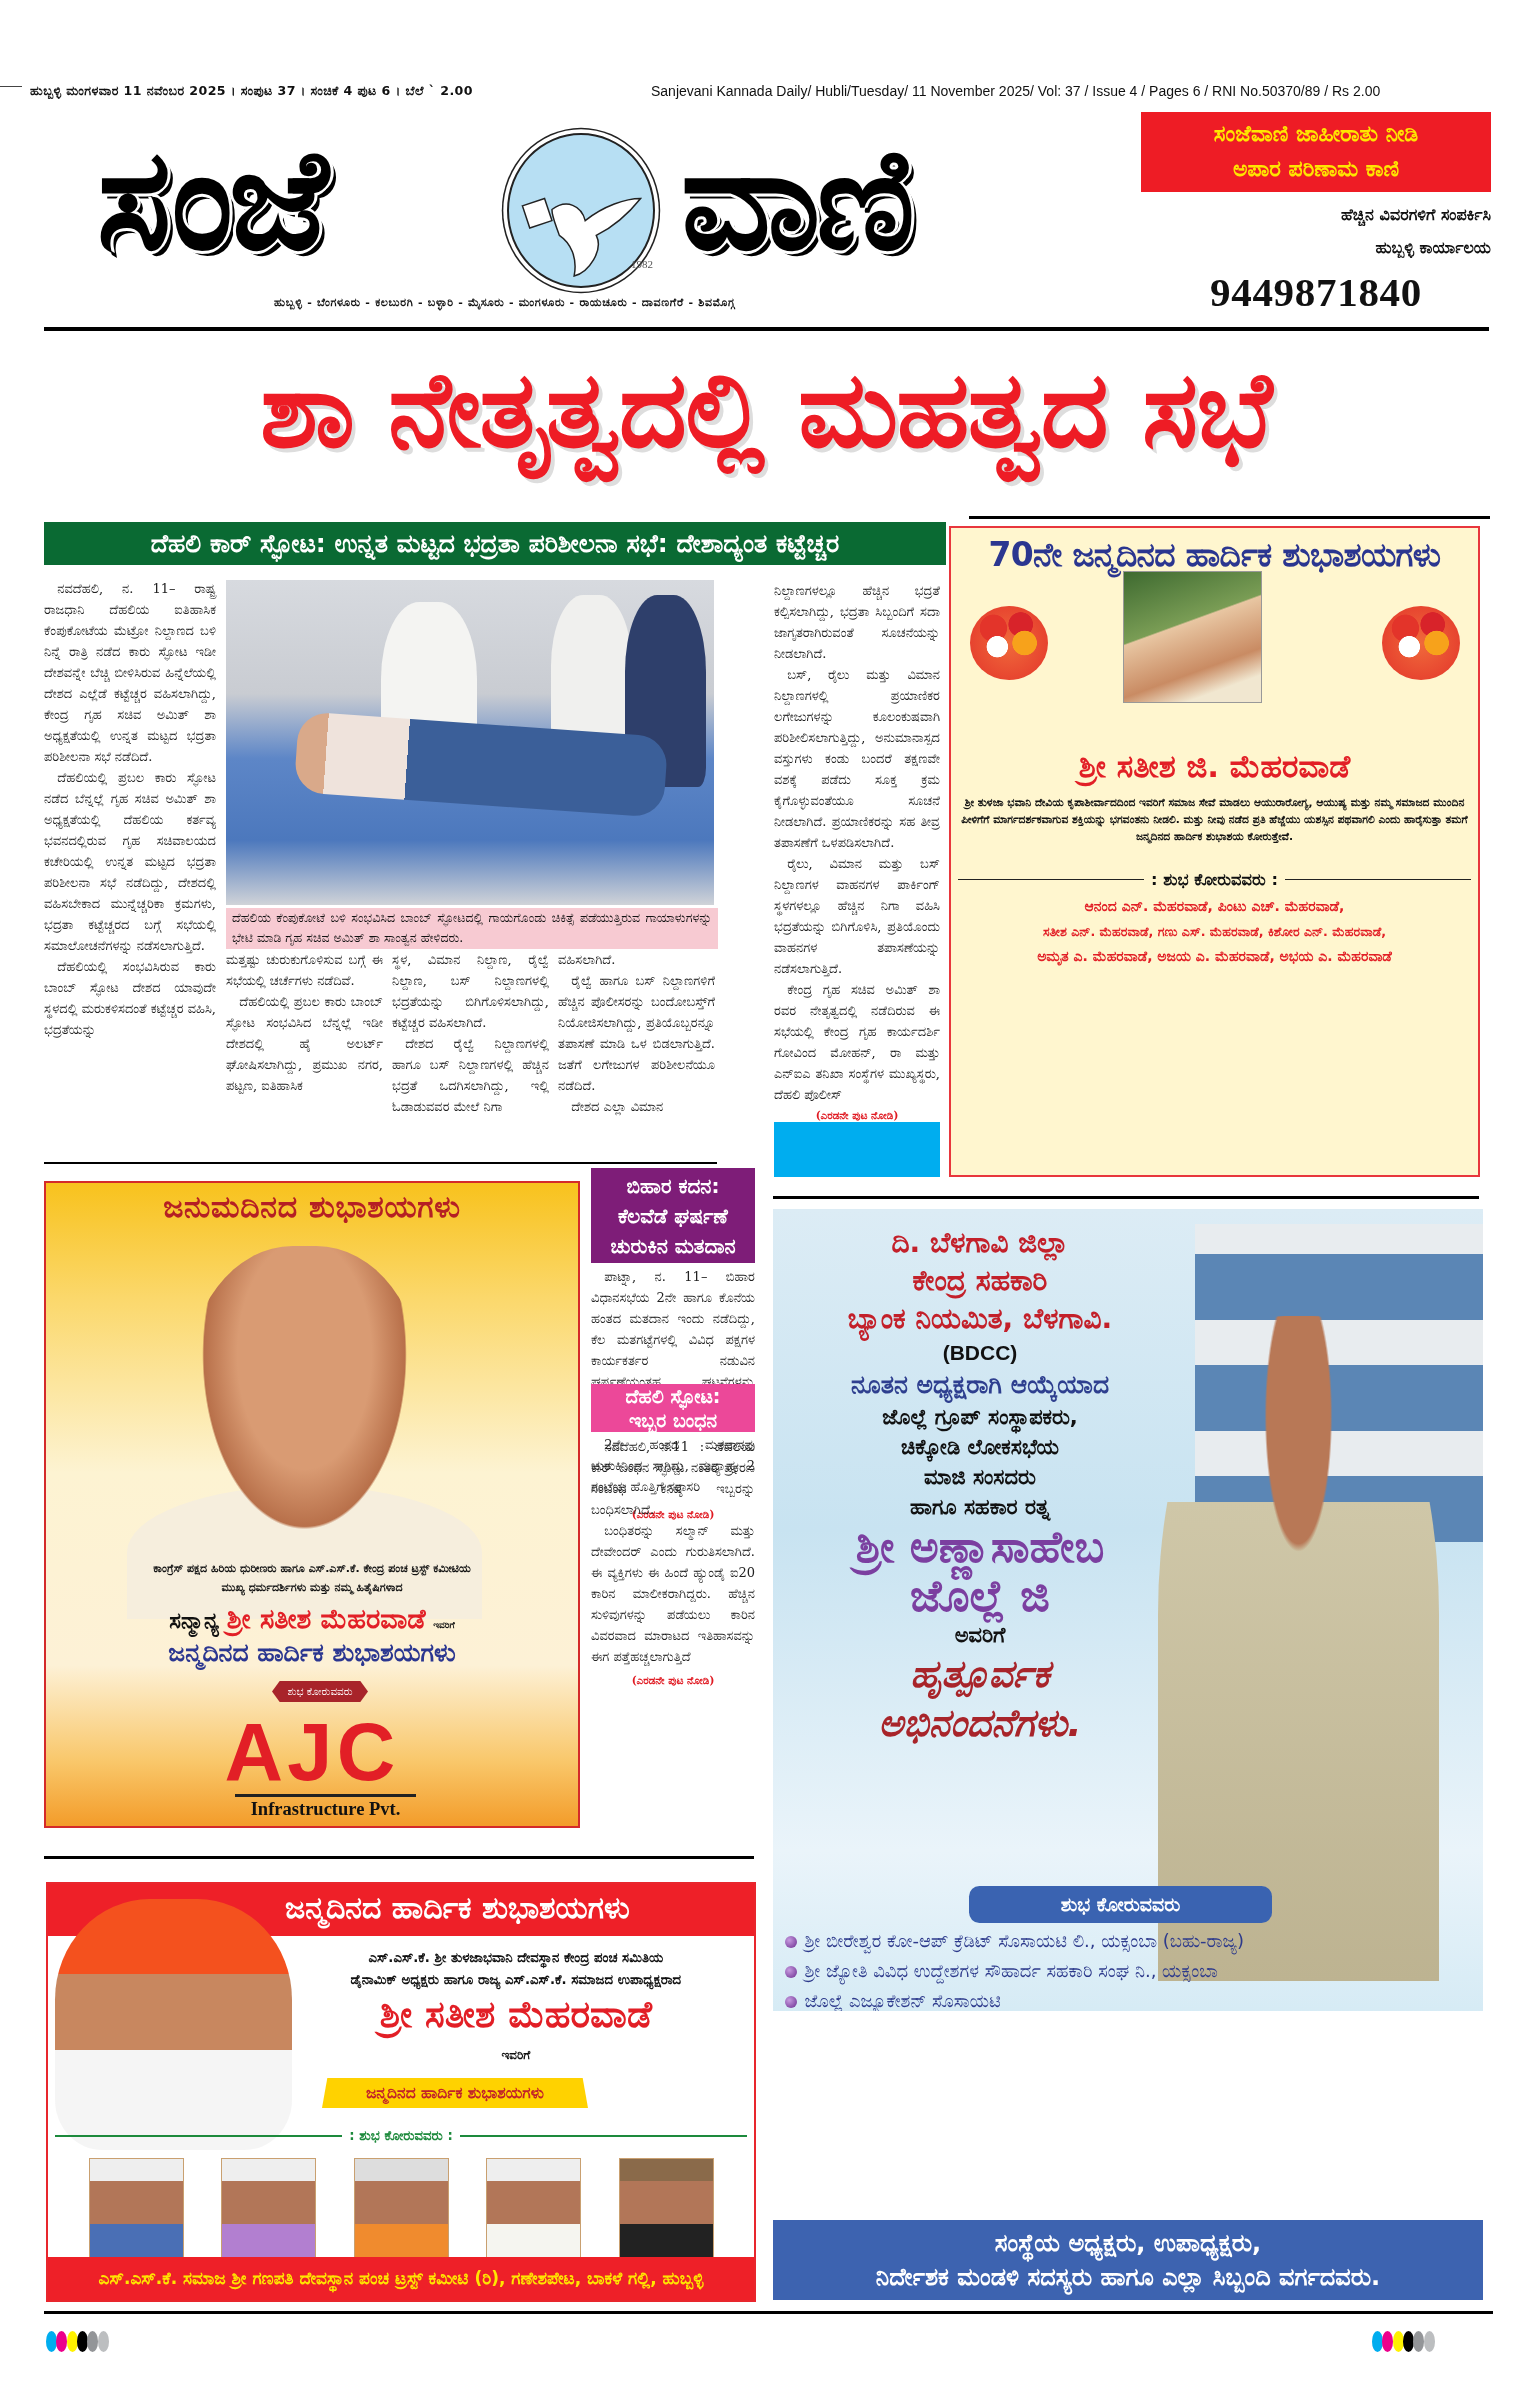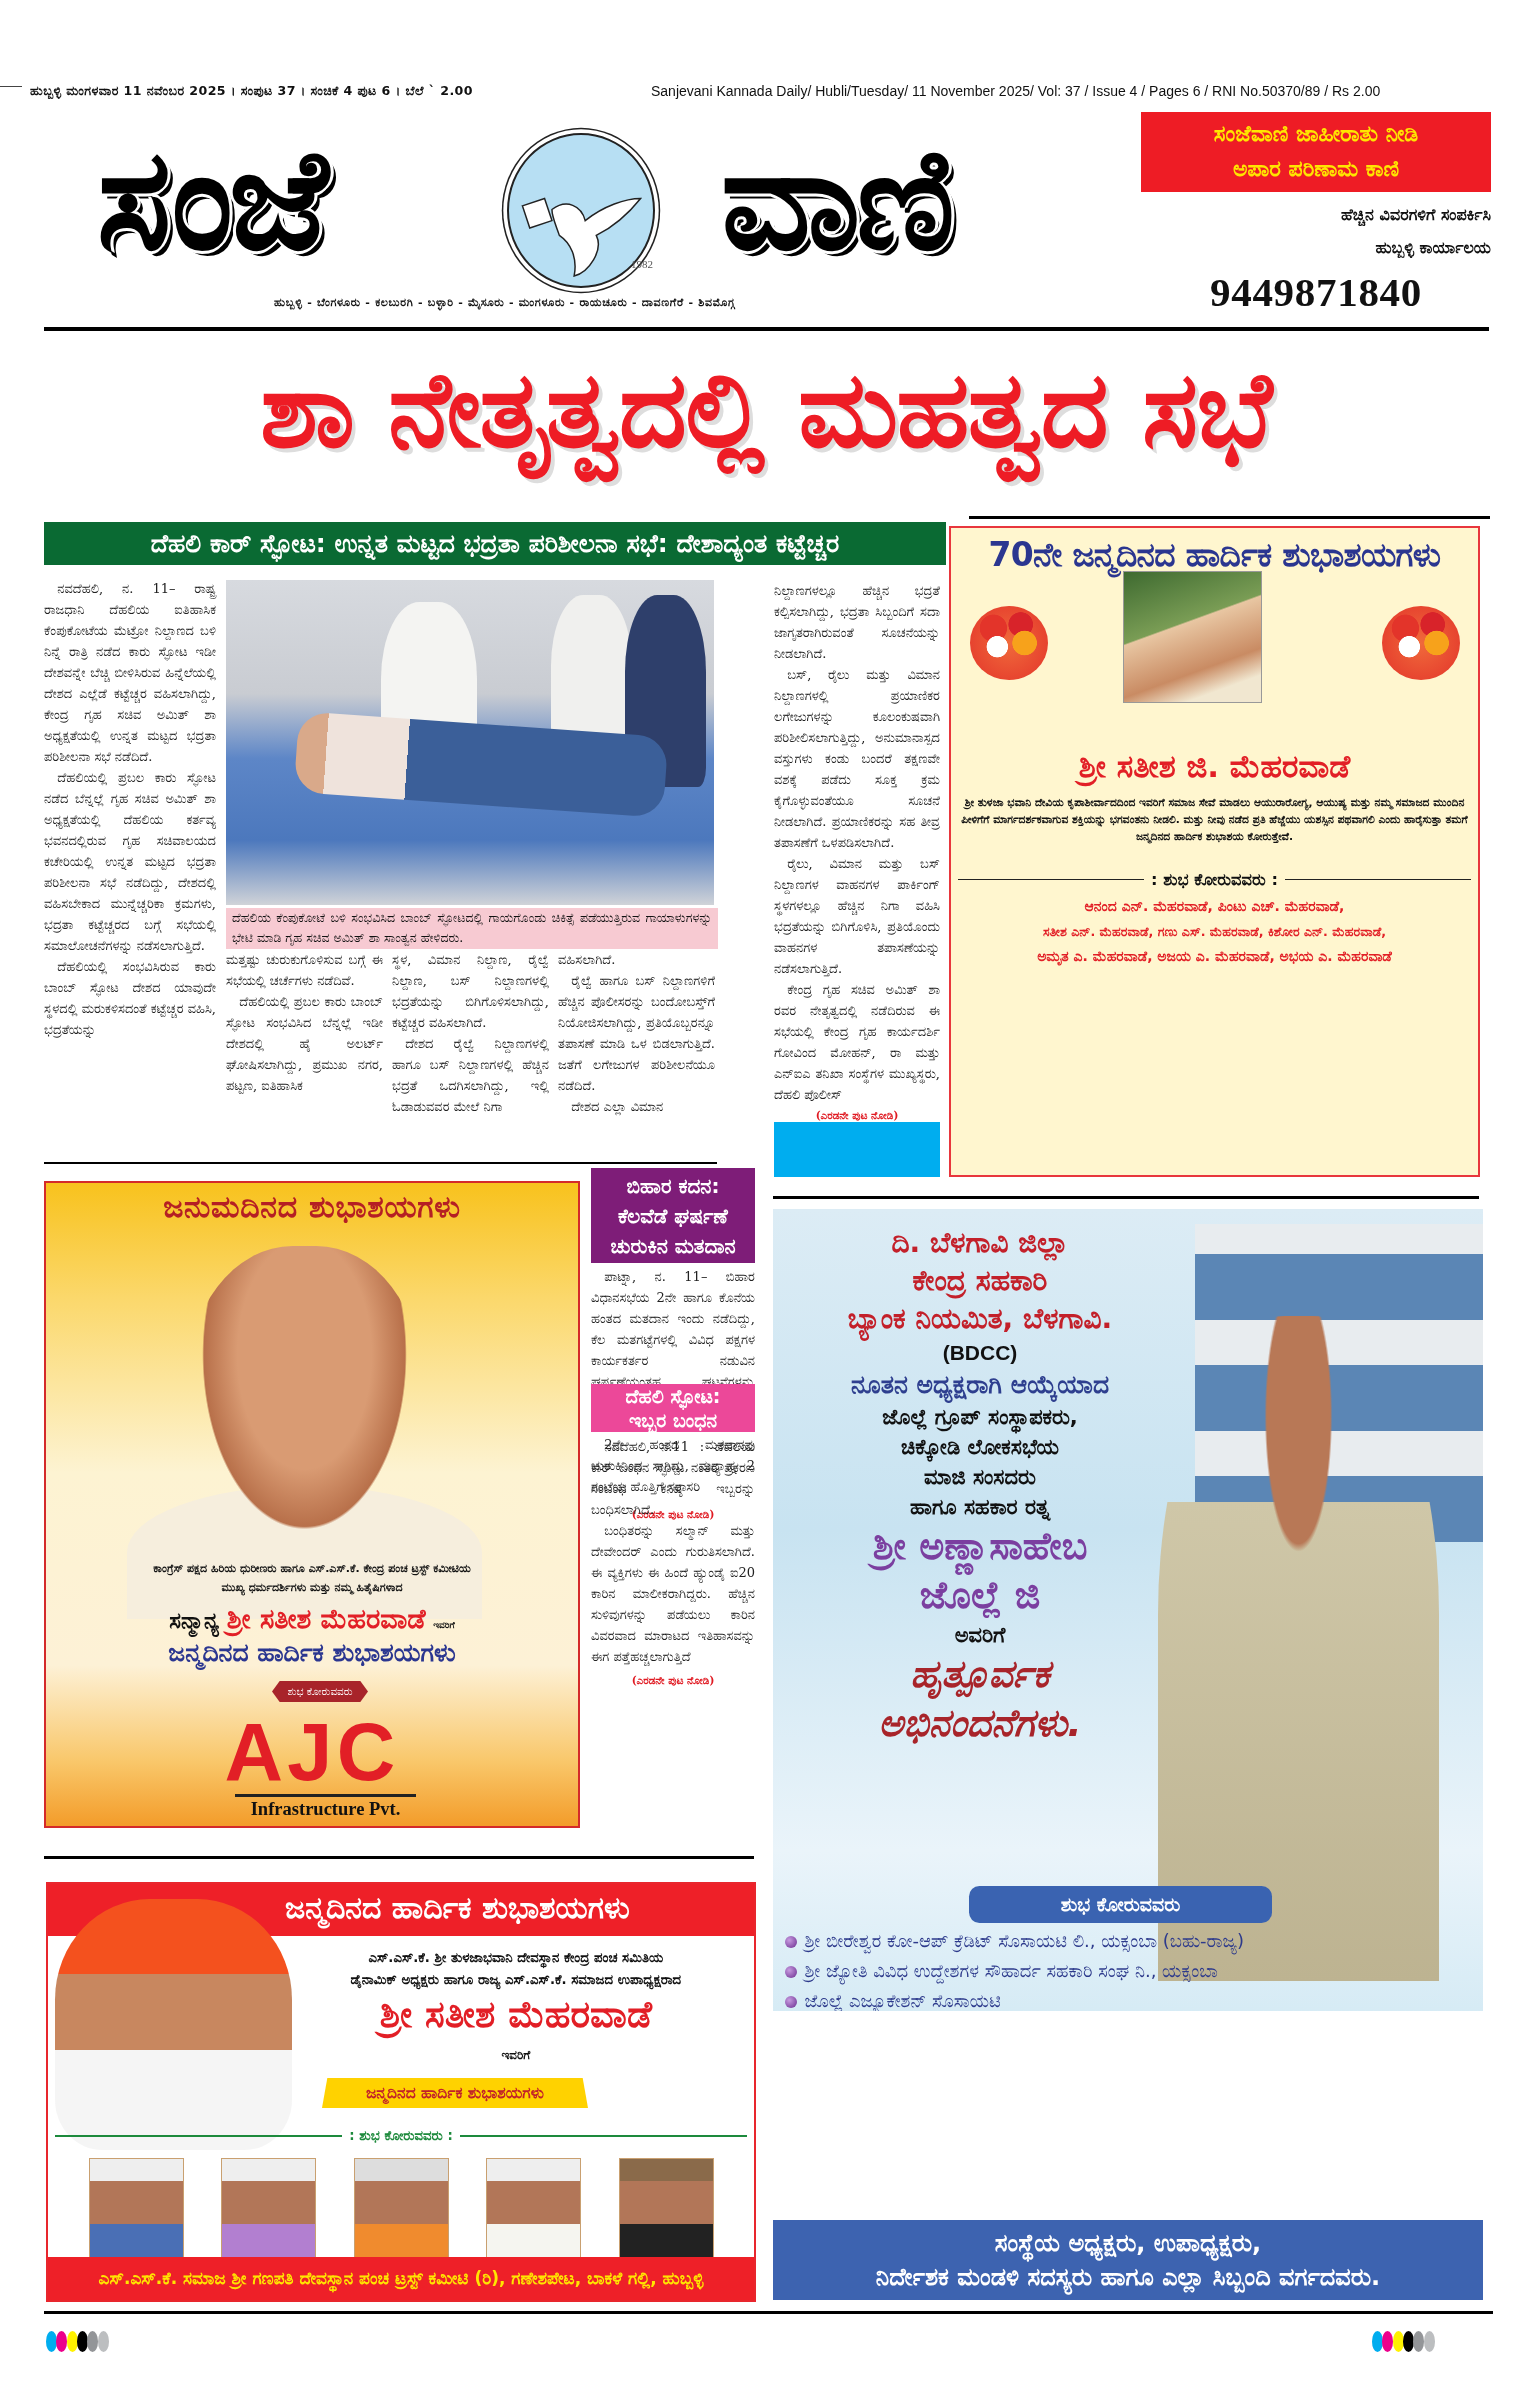--- a/index.html
+++ b/index.html
@@ -50,21 +50,21 @@
 .ad-bday .logo-sub{position:absolute;left:189px;top:611px;width:181px;border-top:3px solid #222;border-bottom:3px solid #222;text-align:center;font-family:"Liberation Serif",serif;font-weight:bold;font-size:18.5px;line-height:25px}
 .purple-box{left:591px;top:1168px;width:164px;height:95px;background:#7e1d78;color:#fff;text-align:center;font-size:20px;line-height:30px;font-weight:bold;padding-top:3px}
 .pink-box{left:591px;top:1384px;width:164px;height:48px;background:#ec4899;color:#fff;text-align:center;font-size:19px;line-height:24px;font-weight:bold}
 .ad-bdcc{left:773px;top:1209px;width:710px;height:802px;background:linear-gradient(180deg,#dcecf5,#c8e3f1 40%,#eaf4fa 80%,#d6ebf5);overflow:hidden}
 .ad-bdcc .building{position:absolute;right:0;top:15px;width:288px;height:318px;background:repeating-linear-gradient(180deg,#e8ecef 0 30px,#5b86b5 30px 96px,#e8ecef 96px 111px)}
 .ad-bdcc .man{position:absolute;right:44px;top:107px;width:281px;height:665px;border-radius:45% 45% 0 0;background:radial-gradient(ellipse at 50% 15%,#b87856 0 16%,transparent 17%),linear-gradient(180deg,transparent 0 28%,#cfc7a8 28%,#bdb391 100%)}
 .ad-bdcc .lines{position:absolute;left:0;top:15px;width:414px;text-align:center;font-weight:bold}
 .ad-bdcc .red{color:#c3202a;font-size:28px;line-height:38px}
 .ad-bdcc .blk{color:#111;font-size:21px;line-height:30px}
 .ad-bdcc .blu{color:#2e3f8f;font-size:25px;line-height:34px}
-.ad-bdcc .vio{color:#7b3fa0;font-size:38px;line-height:49px}
+.ad-bdcc .vio{color:#7b3fa0;font-size:44px;line-height:49px}
 .ad-bdcc .mar{color:#a8242a;font-size:38px;line-height:49px;font-style:italic}
 .ad-bdcc .wpill{position:absolute;left:196px;top:677px;width:303px;height:37px;border-radius:10.4px;background:#3a63b1;color:#fff;font-size:19px;line-height:37px;text-align:center;font-weight:bold}
 .ad-bdcc ul{position:absolute;left:12px;top:717px;list-style:none;color:#2d3a8c;font-weight:normal;font-size:18px;line-height:30px}
 .ad-bdcc li:before{content:"";display:inline-block;width:12px;height:12px;border-radius:50%;background:radial-gradient(circle at 35% 35%,#c79be0,#6a2b8e);margin-right:7.4px;vertical-align:middle}
 .blue-foot{left:773px;top:2220px;width:710px;height:80px;background:#3d63b0;color:#fff;text-align:center;font-weight:bold;font-size:24px;line-height:34px;padding-top:6px}
 .ad-satish{left:46px;top:1882px;width:710px;height:420px;border:2.2px solid #e8262d;background:#fff;overflow:hidden}
 .ad-satish .redtop{position:absolute;left:0;top:0;width:100%;height:52px;background:#ee2028}
 .ad-satish .redtop span{position:absolute;left:237px;top:6px;color:#fff;font-size:30px;font-weight:bold}
 .ad-satish .pheta{position:absolute;left:7.4px;top:15px;width:237px;height:251px;border-radius:40% 40% 20% 20%;background:linear-gradient(180deg,#f4511e 0 30%,#c8875f 30% 60%,#f5f5f5 60%)}
 .ad-satish .l1{position:absolute;left:237px;right:7.4px;top:63px;text-align:center;font-size:13.3px;font-weight:bold;line-height:22px}
@@ -92,21 +92,21 @@
 
   <div class="abs" style="left:67px;top:111px;width:1035px;height:185px;">
     <div style="position:absolute;left:30px;top:7.4px;font-size:140px;font-weight:bold;line-height:163px;color:#000;text-shadow:3px 0 0 #fff,-3px 0 0 #fff,0 3px 0 #fff,0 -3px 0 #fff,5.2px 5.2px 0 #000;letter-spacing:-4.4px;white-space:nowrap;">ಸಂಜೆ</div>
     <div class="dove" style="left:440px;top:22px;width:148px;height:155px;">
       <svg width="133" height="104" viewBox="0 0 180 140">
         <path d="M10 40 L40 30 L50 60 L20 70 Z" fill="#fff" stroke="#222" stroke-width="2"></path>
         <path d="M50 45 C70 30 90 40 95 60 C120 40 150 30 170 30 C150 55 130 70 110 80 C120 100 100 130 80 135 C85 110 75 90 60 80 C55 65 50 55 50 45 Z" fill="#fff" stroke="#222" stroke-width="2"></path>
       </svg>
       <div class="dove-year">1982</div>
     </div>
-    <div style="position:absolute;left:614px;top:7.4px;font-size:140px;font-weight:bold;line-height:163px;color:#000;text-shadow:3px 0 0 #fff,-3px 0 0 #fff,0 3px 0 #fff,0 -3px 0 #fff,5.2px 5.2px 0 #000;letter-spacing:-4.4px;white-space:nowrap;margin-left:40px;">ವಾಣಿ</div>
+    <div style="position:absolute;left:614px;top:7.4px;font-size:140px;font-weight:bold;line-height:163px;color:#000;text-shadow:3px 0 0 #fff,-3px 0 0 #fff,0 3px 0 #fff,0 -3px 0 #fff,5.2px 5.2px 0 #000;letter-spacing:-4.4px;white-space:nowrap;">ವಾಣಿ</div>
   </div>
   <div class="abs cities">ಹುಬ್ಬಳ್ಳಿ  -  ಬೆಂಗಳೂರು   -  ಕಲಬುರಗಿ  -  ಬಳ್ಳಾರಿ  -  ಮೈಸೂರು  -  ಮಂಗಳೂರು  -  ರಾಯಚೂರು  -  ದಾವಣಗೆರೆ  -  ಶಿವಮೊಗ್ಗ</div>
 
   <div class="abs adbox-red">
     <div>ಸಂಜೆವಾಣಿ ಜಾಹೀರಾತು ನೀಡಿ</div>
     <div>ಅಪಾರ ಪರಿಣಾಮ ಕಾಣಿ</div>
   </div>
   <div class="abs ad-contact">
     <div>ಹೆಚ್ಚಿನ ವಿವರಗಳಿಗೆ ಸಂಪರ್ಕಿಸಿ</div>
     <div>ಹುಬ್ಬಳ್ಳಿ ಕಾರ್ಯಾಲಯ</div>

